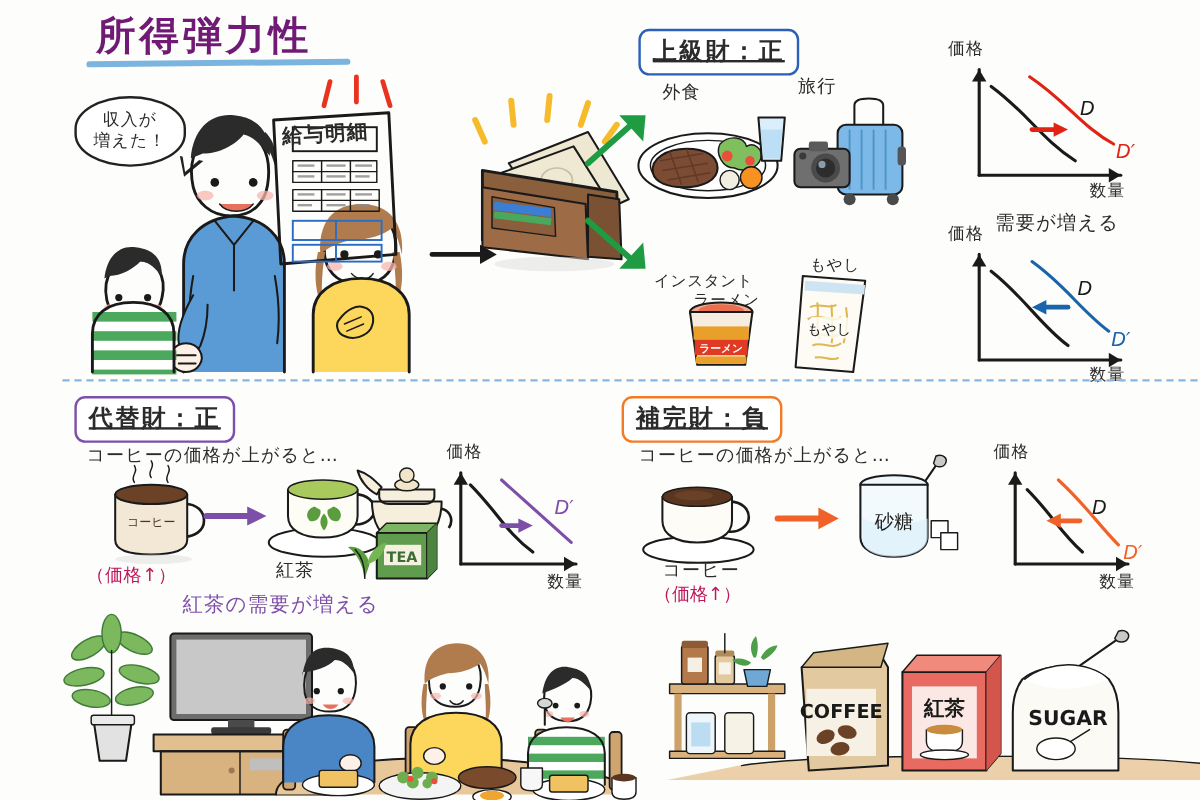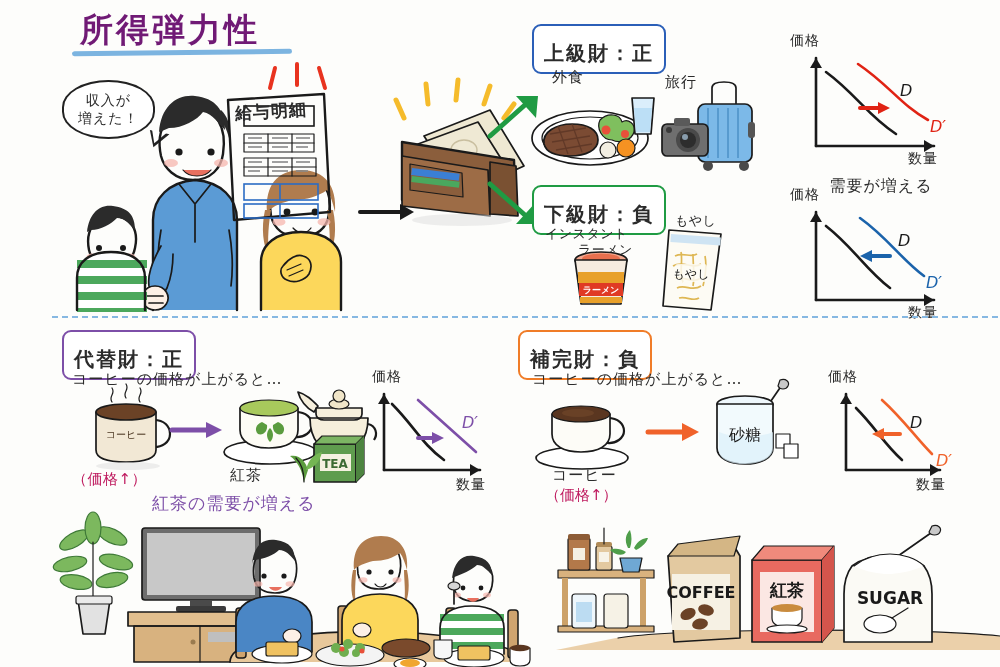--- a/index.html
+++ b/index.html
@@ -9,21 +9,21 @@
   .hand{font-family:"DejaVu Sans","Liberation Sans",sans-serif;}
 
   
   #title{left:80px;top:8px;font-size:33px;letter-spacing:3px;color:#701a75;font-weight:600;}
   #title-underline{left:72px;top:50px;width:220px;height:5px;background:#7cb4e0;border-radius:3px;transform:rotate(-0.6deg);}
 
   
   #divider{left:52px;top:316px;width:946px;height:0;border-top:2px dashed #86b8e2;}
 
   
-  .labelbox{border:2.5px solid #000;border-radius:9px;padding:14px 10px 5px 10px;font-size:20px;letter-spacing:2px;background:#fff;font-weight:600;white-space:nowrap;}
+  .labelbox{border:2.5px solid #000;border-radius:9px;padding:3px 10px 5px 10px;font-size:20px;letter-spacing:2px;background:#fff;font-weight:600;white-space:nowrap;text-decoration:underline;}
   .lb-blue{border-color:#2b5fb8;}
   .lb-green{border-color:#1f9b43;}
   .lb-purple{border-color:#7d4fa8;}
   .lb-orange{border-color:#f07c28;}
 
   
   .cap{font-size:15px;letter-spacing:1px;white-space:nowrap;text-align:right;}
   .cap-sm{font-size:13px;letter-spacing:0.5px;white-space:nowrap;}
   .cap-red{color:#be185d;}
   .cap-purple{color:#7d4fa8;font-size:17px;letter-spacing:1px;}
@@ -196,21 +196,21 @@
     <line x1="4" y1="44" x2="40" y2="12" stroke="#1f9b43" stroke-width="5" stroke-linecap="round"></line>
     <path d="M30 4l22 0 -2 22z" fill="#1f9b43"></path>
   </svg>
   <svg class="abs" style="left:486px;top:178px;" width="56" height="50" viewBox="0 0 56 50">
     <line x1="4" y1="6" x2="40" y2="38" stroke="#1f9b43" stroke-width="5" stroke-linecap="round"></line>
     <path d="M30 46l22 0 -2-22z" fill="#1f9b43"></path>
   </svg>
 
   <div class="abs labelbox lb-blue hand" style="left:532px;top:24px;">上級財：正</div>
   <div class="abs hand cap" style="left:552px;top:68px;">外食</div>
-  <div class="abs hand cap" style="left:665px;top:73px;">旅行</div>
+  <div class="abs hand cap" style="left:665px;top:63px;">旅行</div>
 
   <svg class="abs" style="left:528px;top:90px;" width="130" height="80" viewBox="0 0 130 80">
     <ellipse cx="62" cy="48" rx="58" ry="27" fill="#fff"></ellipse>
     <ellipse class="ink-thin" cx="62" cy="48" rx="58" ry="27"></ellipse>
     <ellipse class="ink-hair" cx="62" cy="48" rx="48" ry="21"></ellipse>
     <path d="M16 54c-2-12 12-20 28-20 16 0 26 6 26 16 0 10-12 16-28 16-14 0-24-4-26-12z" fill="#7b4b33"></path>
     <path class="ink-thin" d="M16 54c-2-12 12-20 28-20 16 0 26 6 26 16 0 10-12 16-28 16-14 0-24-4-26-12z"></path>
     <g stroke="#5b3525" stroke-width="1.3" opacity="0.8">
       <line x1="22" y1="44" x2="58" y2="38"></line>
         <line x1="24" y1="52" x2="62" y2="46"></line>
@@ -254,21 +254,20 @@
       <rect x="2" y="46" width="46" height="32" rx="5" fill="#6f6f6f"></rect>
       <rect class="ink-thin" x="2" y="46" width="46" height="32" rx="5" fill="none"></rect>
       <rect x="14" y="40" width="16" height="8" rx="2" fill="#5a5a5a"></rect>
       <circle cx="28" cy="62" r="12" fill="#4a4a4a"></circle>
       <circle cx="28" cy="62" r="8" fill="#2d2d2d"></circle>
       <circle cx="25" cy="59" r="3" fill="#9fb8cc" opacity="0.8"></circle>
       <circle cx="9" cy="52" r="3" fill="#3a3a3a"></circle>
     </g>
   </svg>
 
-  <div class="abs labelbox lb-green hand" style="left:532px;top:185px;">下級財：負</div>
   <div class="abs hand cap-sm" style="left:545px;top:225px;">インスタント</div>
   <div class="abs hand cap-sm" style="left:578px;top:241px;">ラーメン</div>
   <div class="abs hand cap-sm" style="left:675px;top:212px;">もやし</div>
 
   <svg class="abs" style="left:566px;top:250px;" width="70" height="60" viewBox="0 0 70 60">
     <ellipse cx="35" cy="10" rx="26" ry="8" fill="#f3a88f"></ellipse>
     <ellipse class="ink-thin" cx="35" cy="10" rx="26" ry="8" fill="none"></ellipse>
     <ellipse cx="35" cy="9" rx="19" ry="5.5" fill="#e8704f"></ellipse>
     <path d="M9 10l6 44h40l6-44z" fill="#f6ece0"></path>
     <path class="ink-thin" d="M9 10l6 44h40l6-44z"></path>

